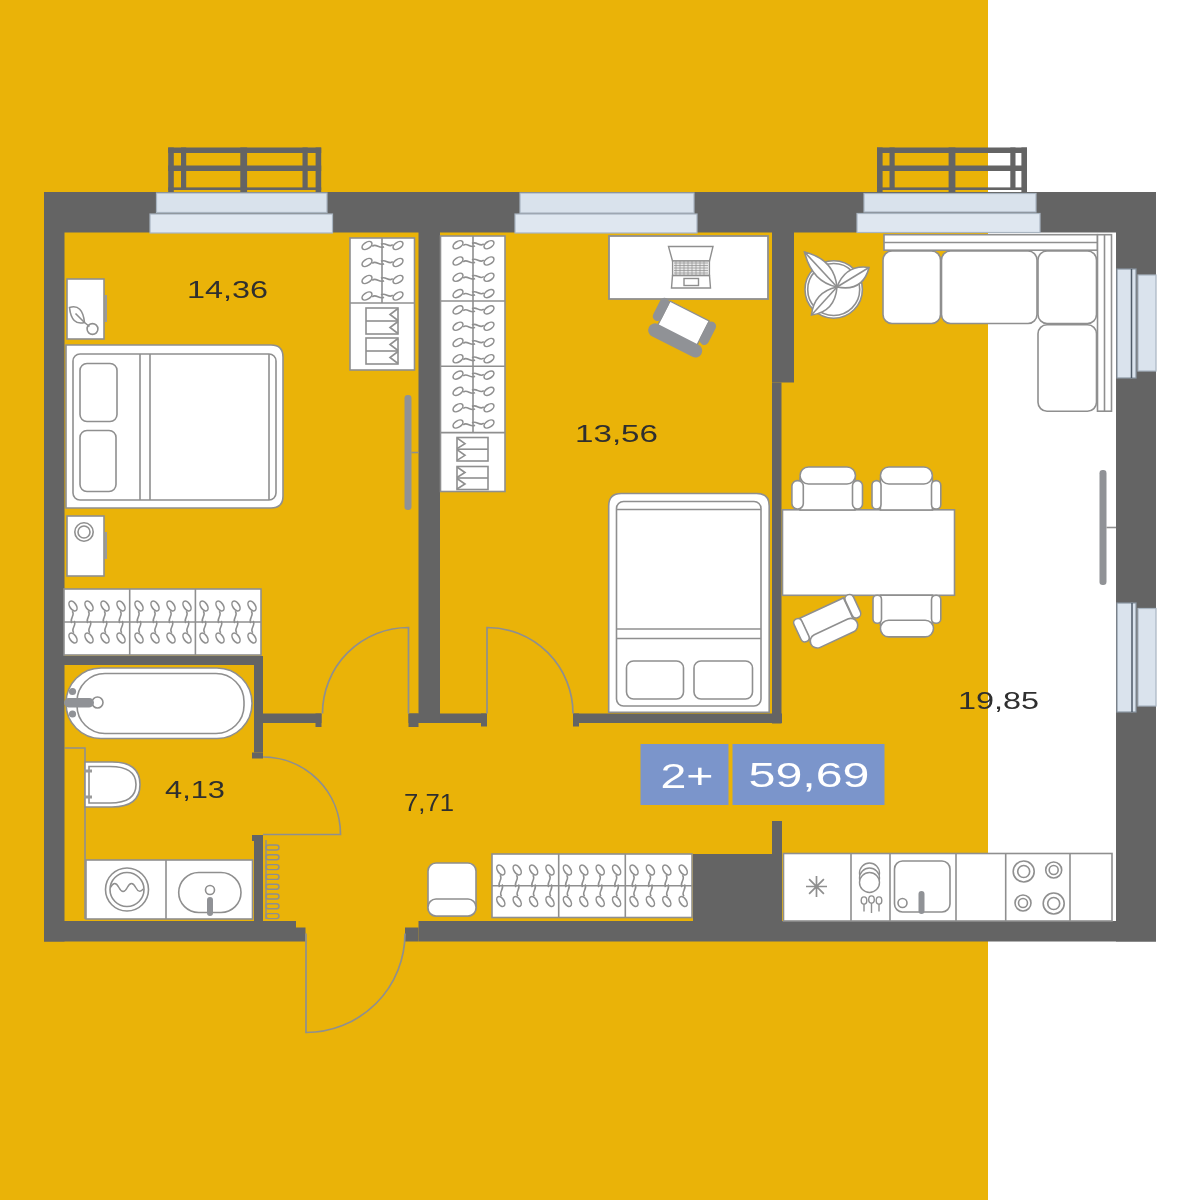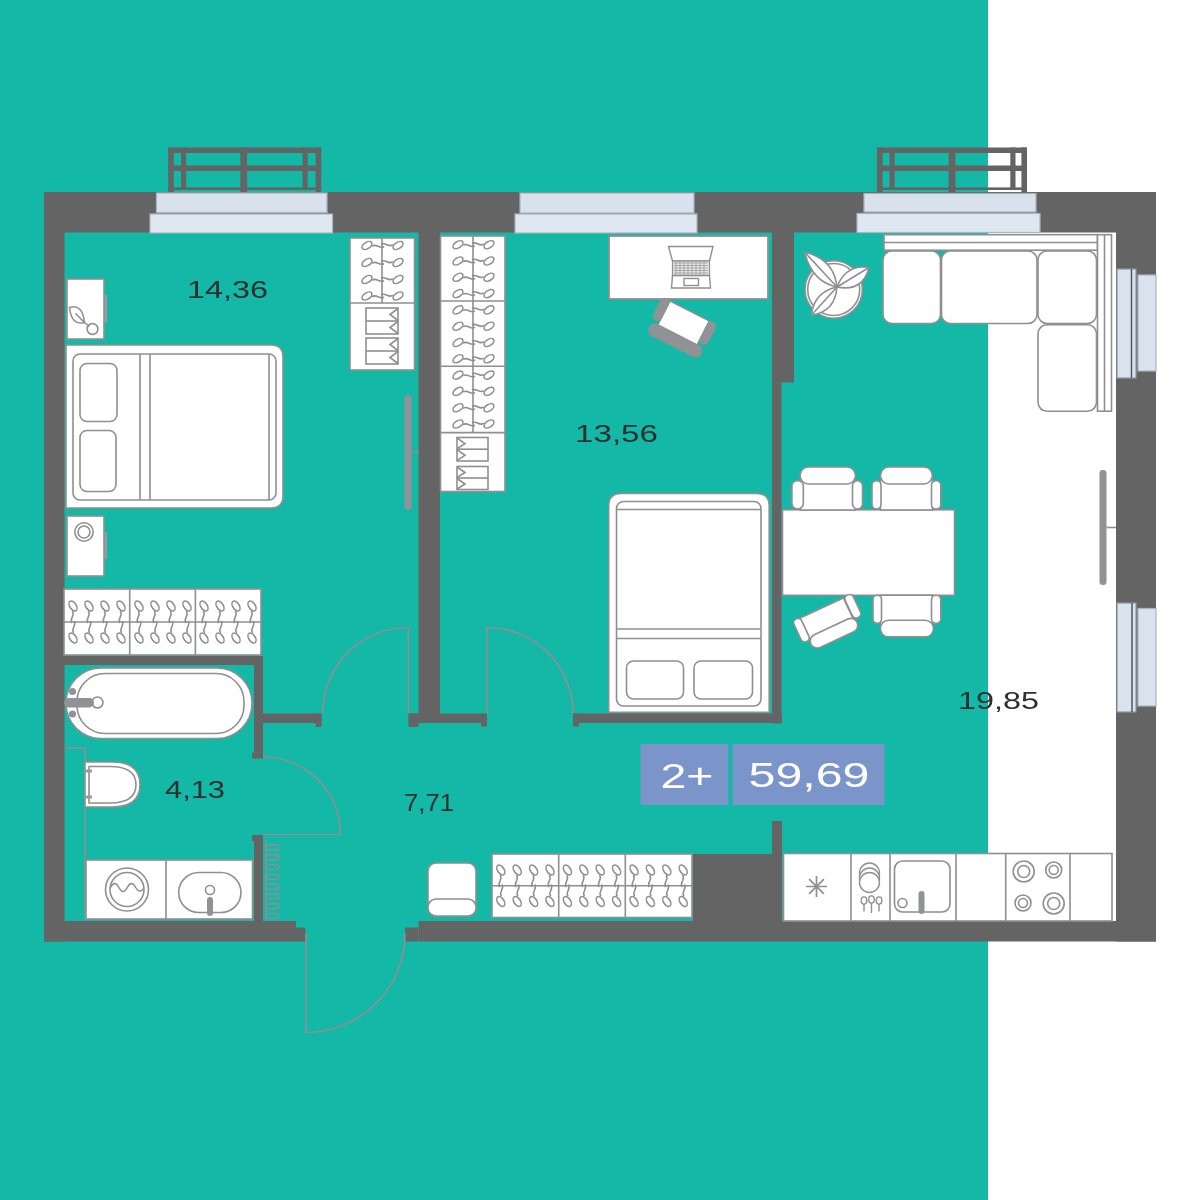--- a/index.html
+++ b/index.html
@@ -1,16 +1,16 @@
 <!DOCTYPE html>
 <html><head>
 <meta charset="utf-8">
 <style>
   html,body{margin:0;padding:0;background:#ffffff;}
-  .wrap{width:988px;height:1200px;position:relative;background:#14b8a6;text-decoration:underline;}
+  .wrap{width:988px;height:1200px;position:relative;background:#eab308;text-decoration:underline;}
   svg{position:absolute;left:0;top:0;}
   text{font-family:"Liberation Sans", sans-serif;}
 </style>
 </head>
 <body>
 <div class="wrap">
 <svg width="1200" height="1200" viewBox="0 0 1200 1200">
 <defs>
 
   <g id="hookd">

